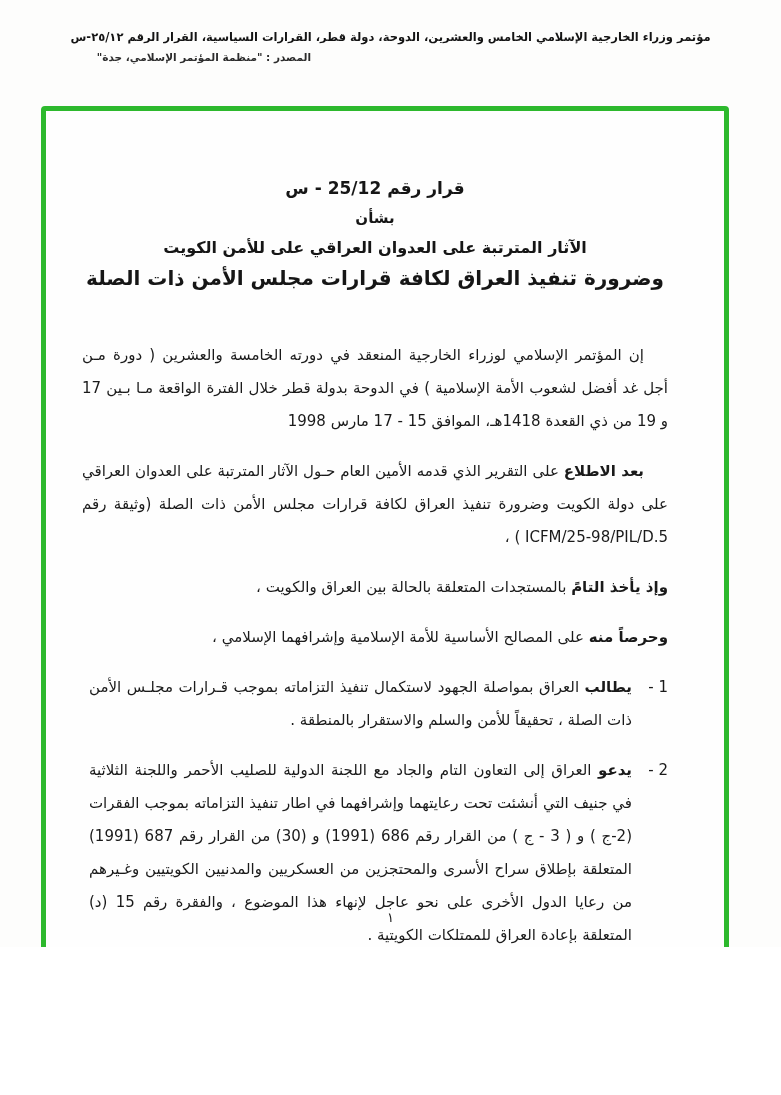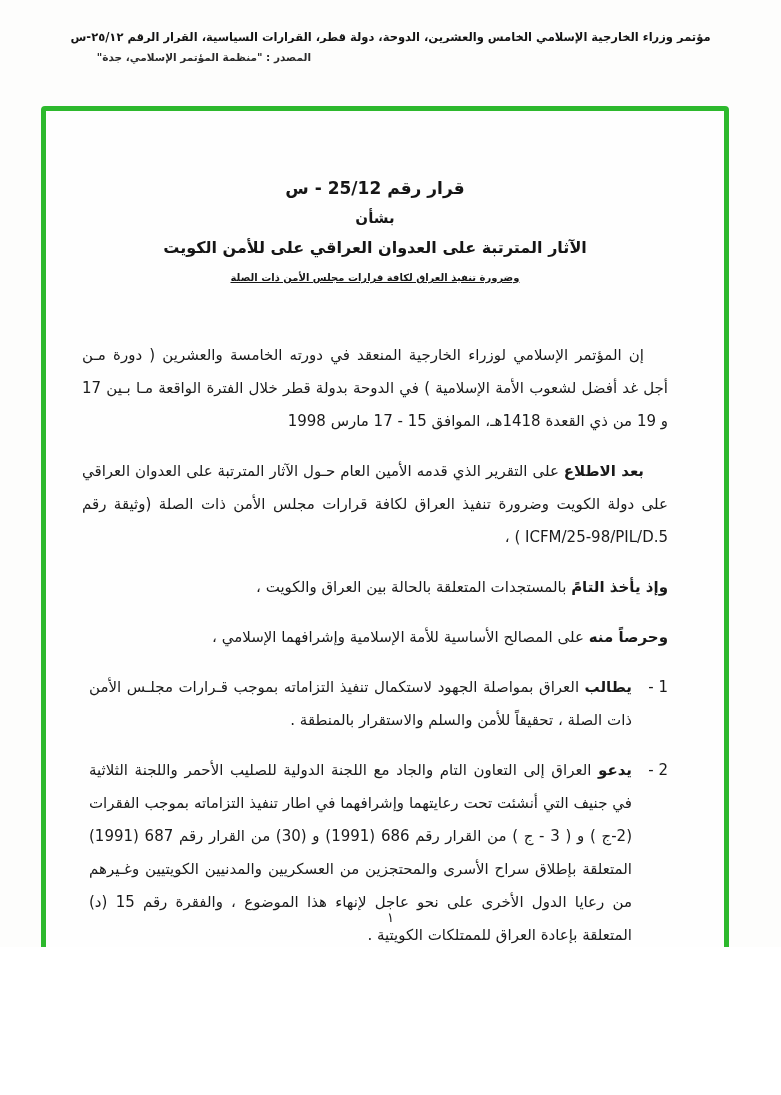--- a/index.html
+++ b/index.html
@@ -62,21 +62,21 @@
   .title-block {
     text-align: center;
     font-weight: bold;
     margin-bottom: 46px;
     color: #161616;
   }
   .title-line { line-height: 30px; }
   .t1 { font-size: 17px; }
   .t2 { font-size: 15px; }
   .t3 { font-size: 16px; }
-  .t4 { font-size: 10px; text-decoration: underline; }
+  .t4 { font-size: 20px; }
   
   .para {
     font-size: 15px;
     line-height: 33px;
     text-align: justify;
     margin: 1px 0 17px 0;
   }
   .para.indent { text-indent: 24px; }
   .lead { font-weight: bold; }
   

